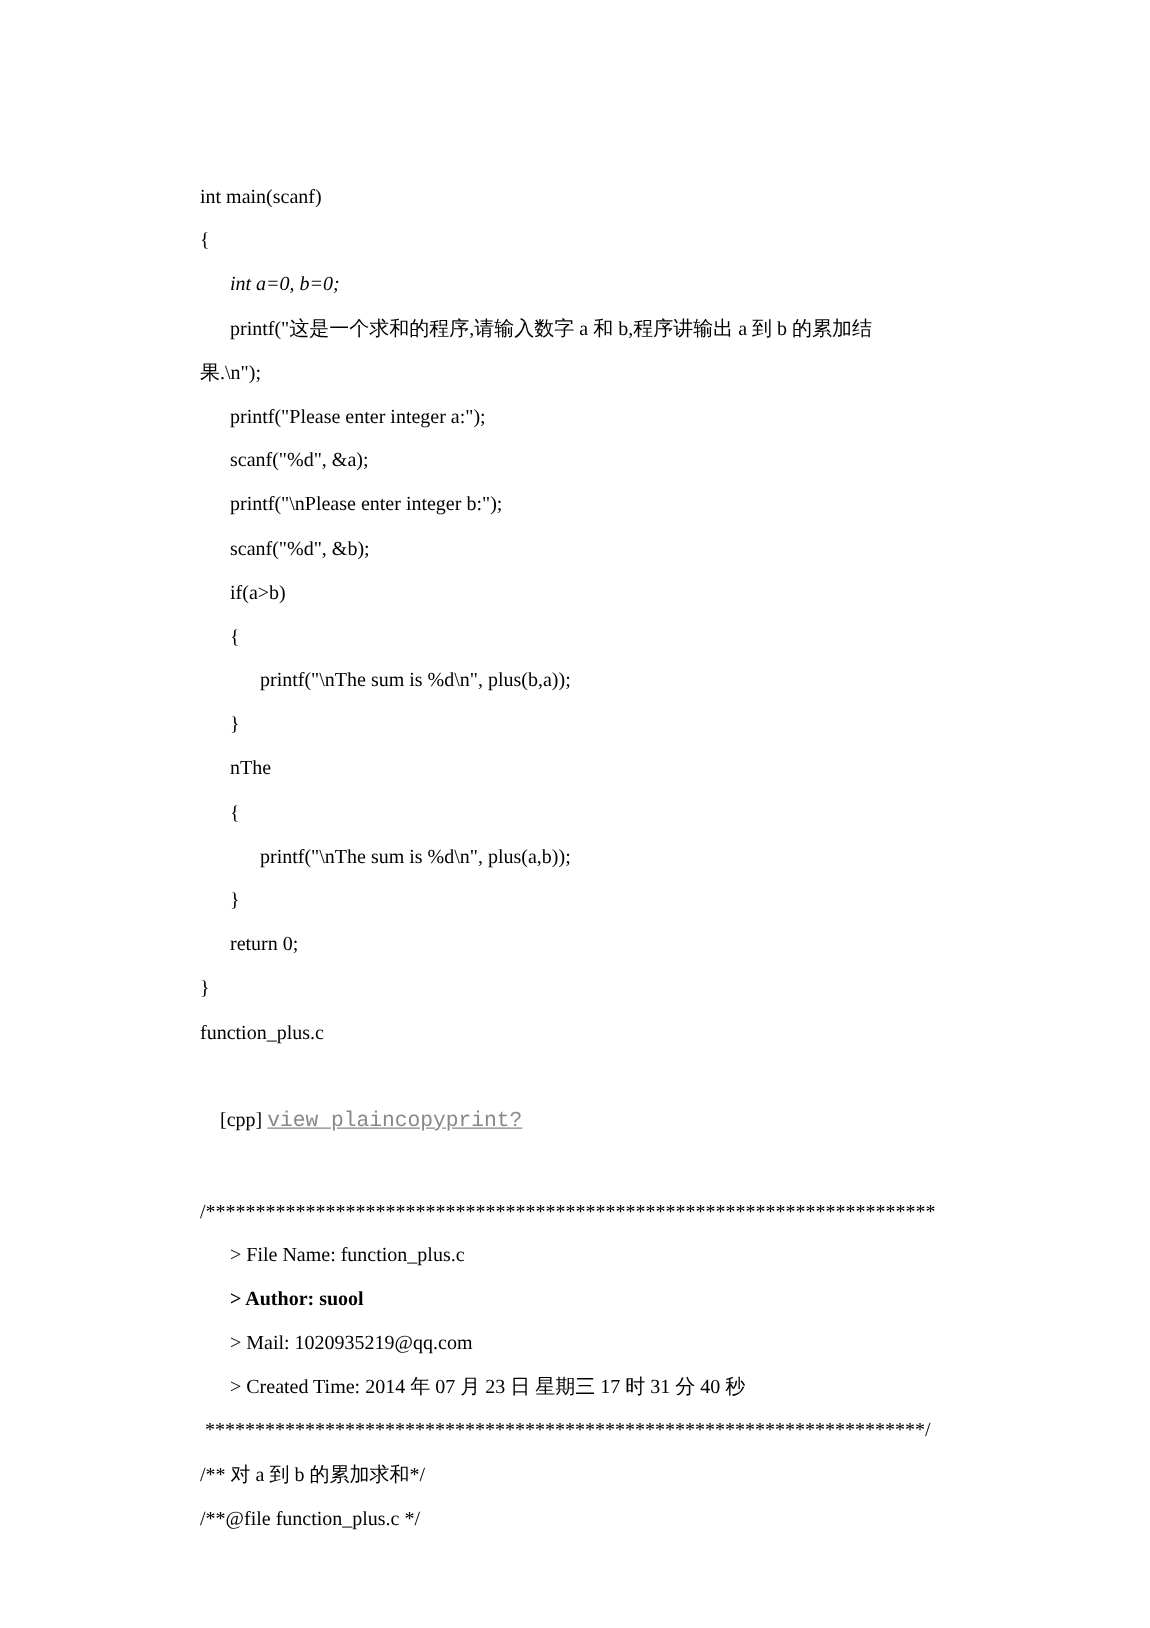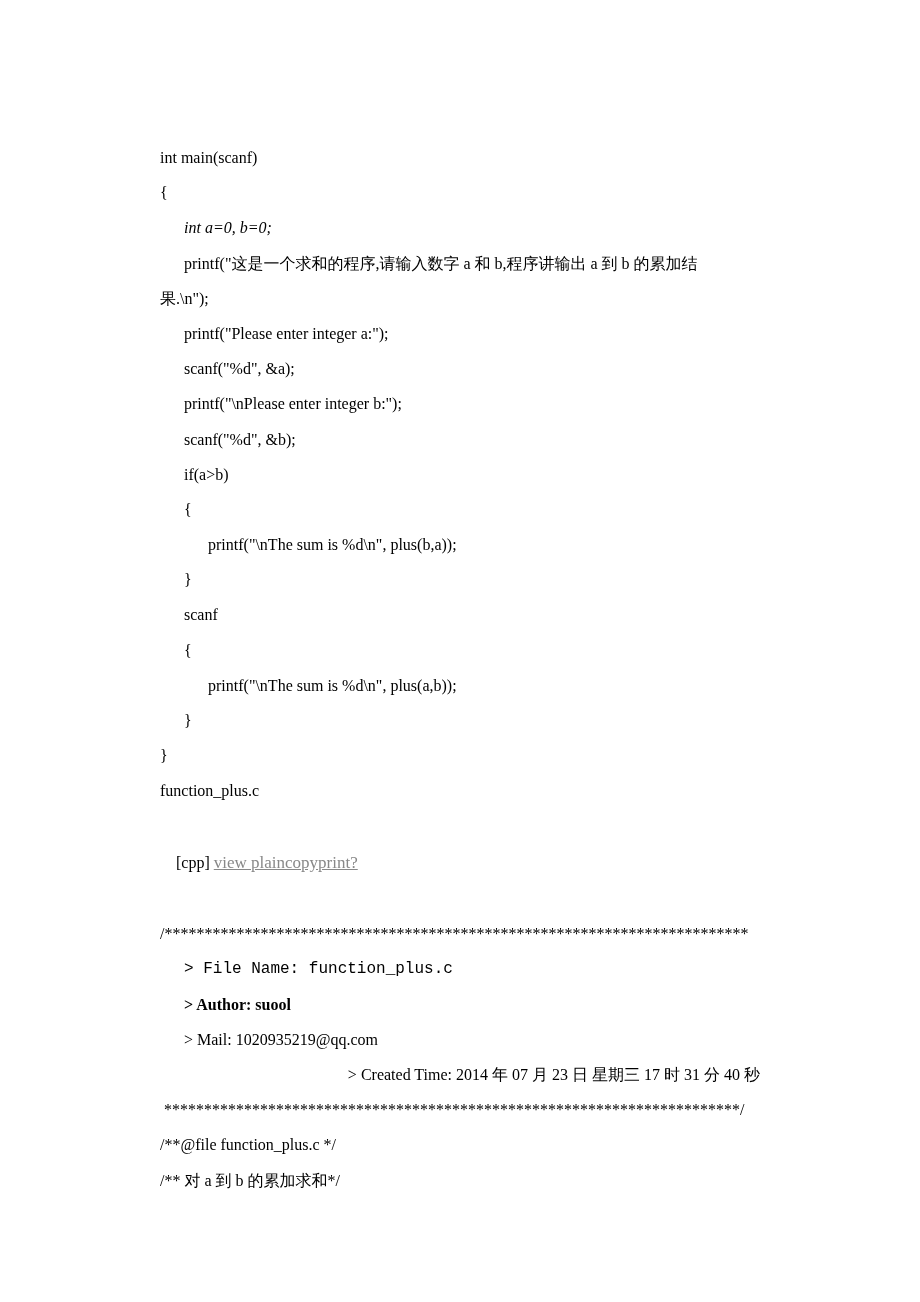--- a/index.html
+++ b/index.html
@@ -15,21 +15,21 @@
     padding: 140px 160px 100px 160px;
     line-height: 2.2;
     word-break: break-all;
   }
   .code-line {
     white-space: pre-wrap;
   }
   .link-text {
     color: #888;
     text-decoration: underline;
-    font-family: Liberation Serif, serif;
+    font-family: Liberation Mono, monospace;
     font-size: 17px;
   }
 </style>
 </head>
 <body>
 
 <div class="page">
   <div id="code-block">
       <div class="code-line" style="padding-left: 0px;">int main(scanf)</div>
       <div class="code-line" style="padding-left: 0px;">{</div>
@@ -37,31 +37,32 @@
       <div style="padding-left: 24px;">printf("这是一个求和的程序,请输入数字 a 和 b,程序讲输出 a 到 b 的累加结</div>
       <div>果.\n");</div>
       <div class="code-line" style="padding-left: 24px;">printf("Please enter integer a:");</div>
       <div class="code-line" style="padding-left: 24px;">scanf("%d", &amp;a);</div>
       <div class="code-line" style="padding-left: 24px;">printf("\nPlease enter integer b:");</div>
       <div class="code-line" style="padding-left: 24px;">scanf("%d", &amp;b);</div>
       <div class="code-line" style="padding-left: 24px;">if(a&gt;b)</div>
       <div class="code-line" style="padding-left: 24px;">{</div>
       <div class="code-line" style="padding-left: 48px;">printf("\nThe sum is %d\n", plus(b,a));</div>
       <div class="code-line" style="padding-left: 24px;">}</div>
-      <div class="code-line" style="padding-left: 24px;">scanf</div>
+      <div class="code-line" style="padding-left: 24px;">nThe</div>
       <div class="code-line" style="padding-left: 24px;">{</div>
       <div class="code-line" style="padding-left: 48px;">printf("\nThe sum is %d\n", plus(a,b));</div>
       <div class="code-line" style="padding-left: 24px;">}</div>
+      <div class="code-line" style="padding-left: 24px;">return 0;</div>
       <div class="code-line" style="padding-left: 0px;">}</div>
     </div>
   <div class="code-line">function_plus.c</div>
   <div class="code-line">
     <span>[cpp] </span><span class="link-text">view plaincopyprint?</span>
   </div>
   <div class="code-line">/*************************************************************************</div>
-  <div class="code-line" style="padding-left:24px;font-family:Liberation Mono, monospace;">&gt; File Name: function_plus.c</div>
+  <div class="code-line" style="padding-left:24px;">&gt; File Name: function_plus.c</div>
   <div class="code-line" style="padding-left:24px;font-weight:bold;">&gt; Author: suool</div>
   <div class="code-line" style="padding-left:24px;">&gt; Mail: 1020935219@qq.com</div>
-  <div class="code-line" style="padding-left:24px;text-align:right;">&gt; Created Time: 2014 年 07 月 23 日 星期三 17 时 31 分 40 秒</div>
+  <div class="code-line" style="padding-left:24px;">&gt; Created Time: 2014 年 07 月 23 日 星期三 17 时 31 分 40 秒</div>
   <div class="code-line"> ************************************************************************/</div>
+  <div class="code-line">/** 对 a 到 b 的累加求和*/</div>
   <div class="code-line">/**@file function_plus.c */</div>
-  <div class="code-line">/** 对 a 到 b 的累加求和*/</div>
 </div>
 
 </body></html>

